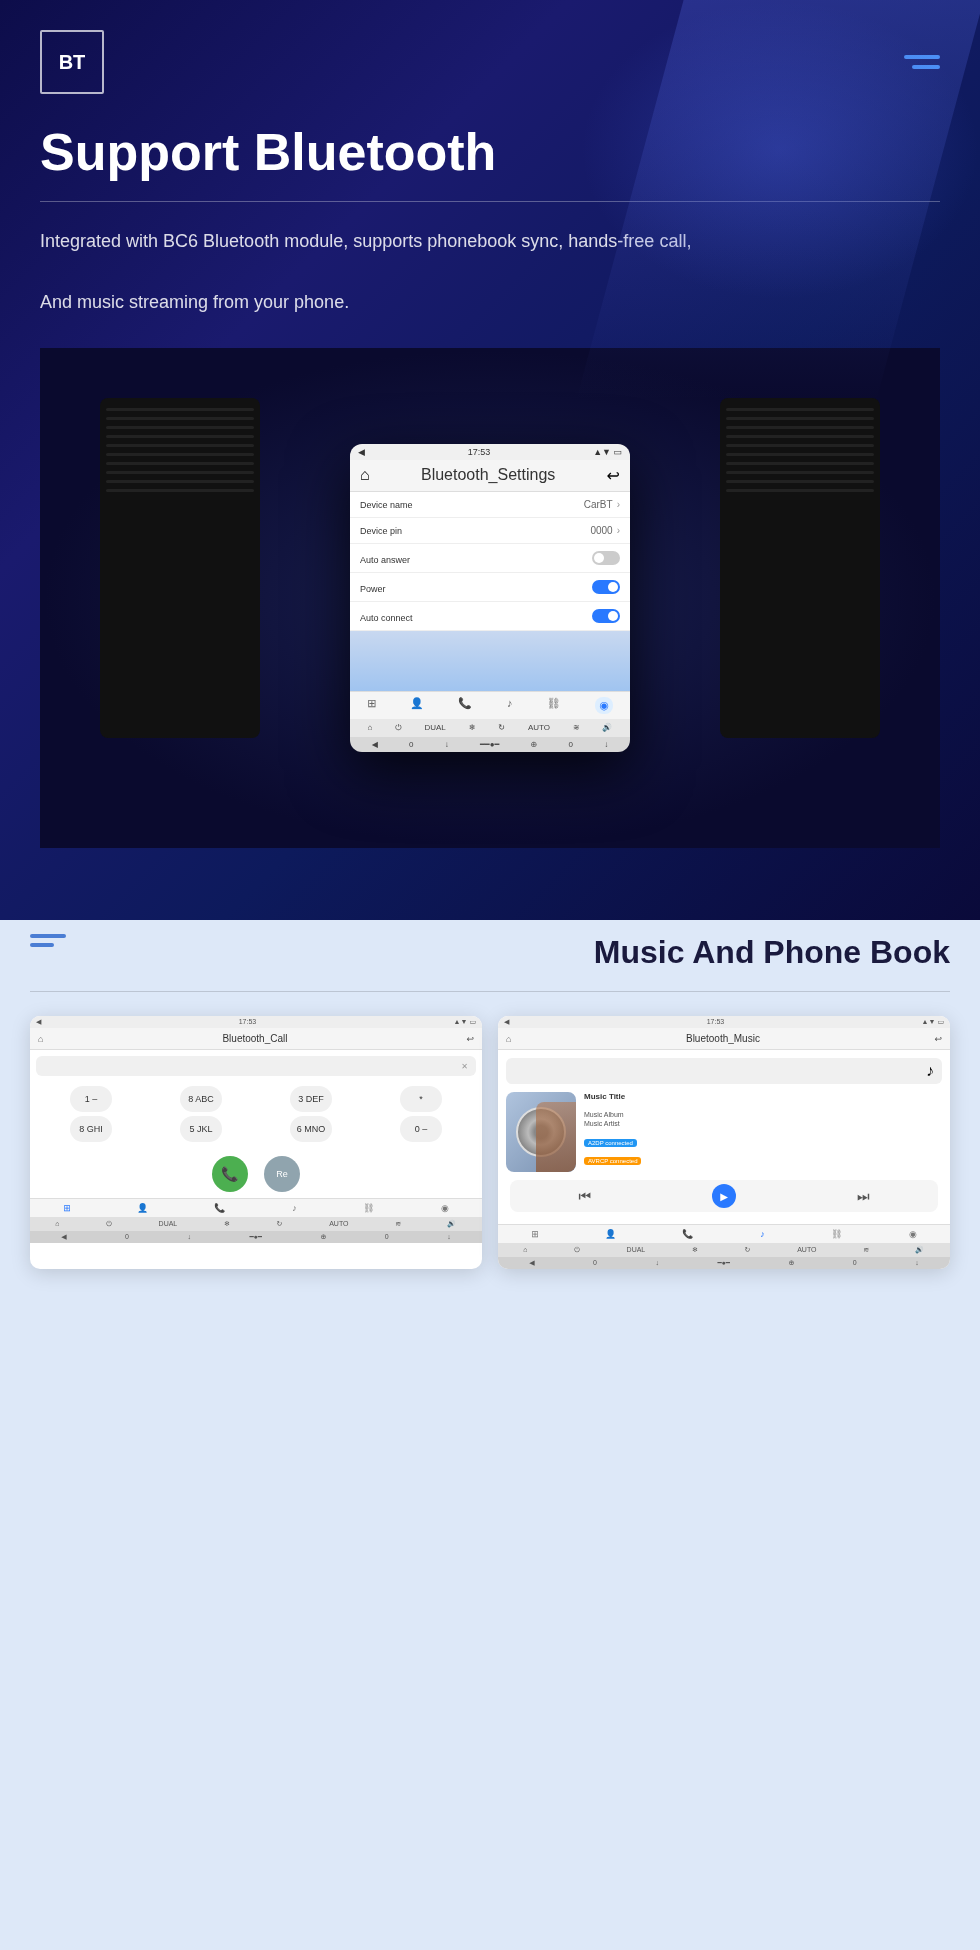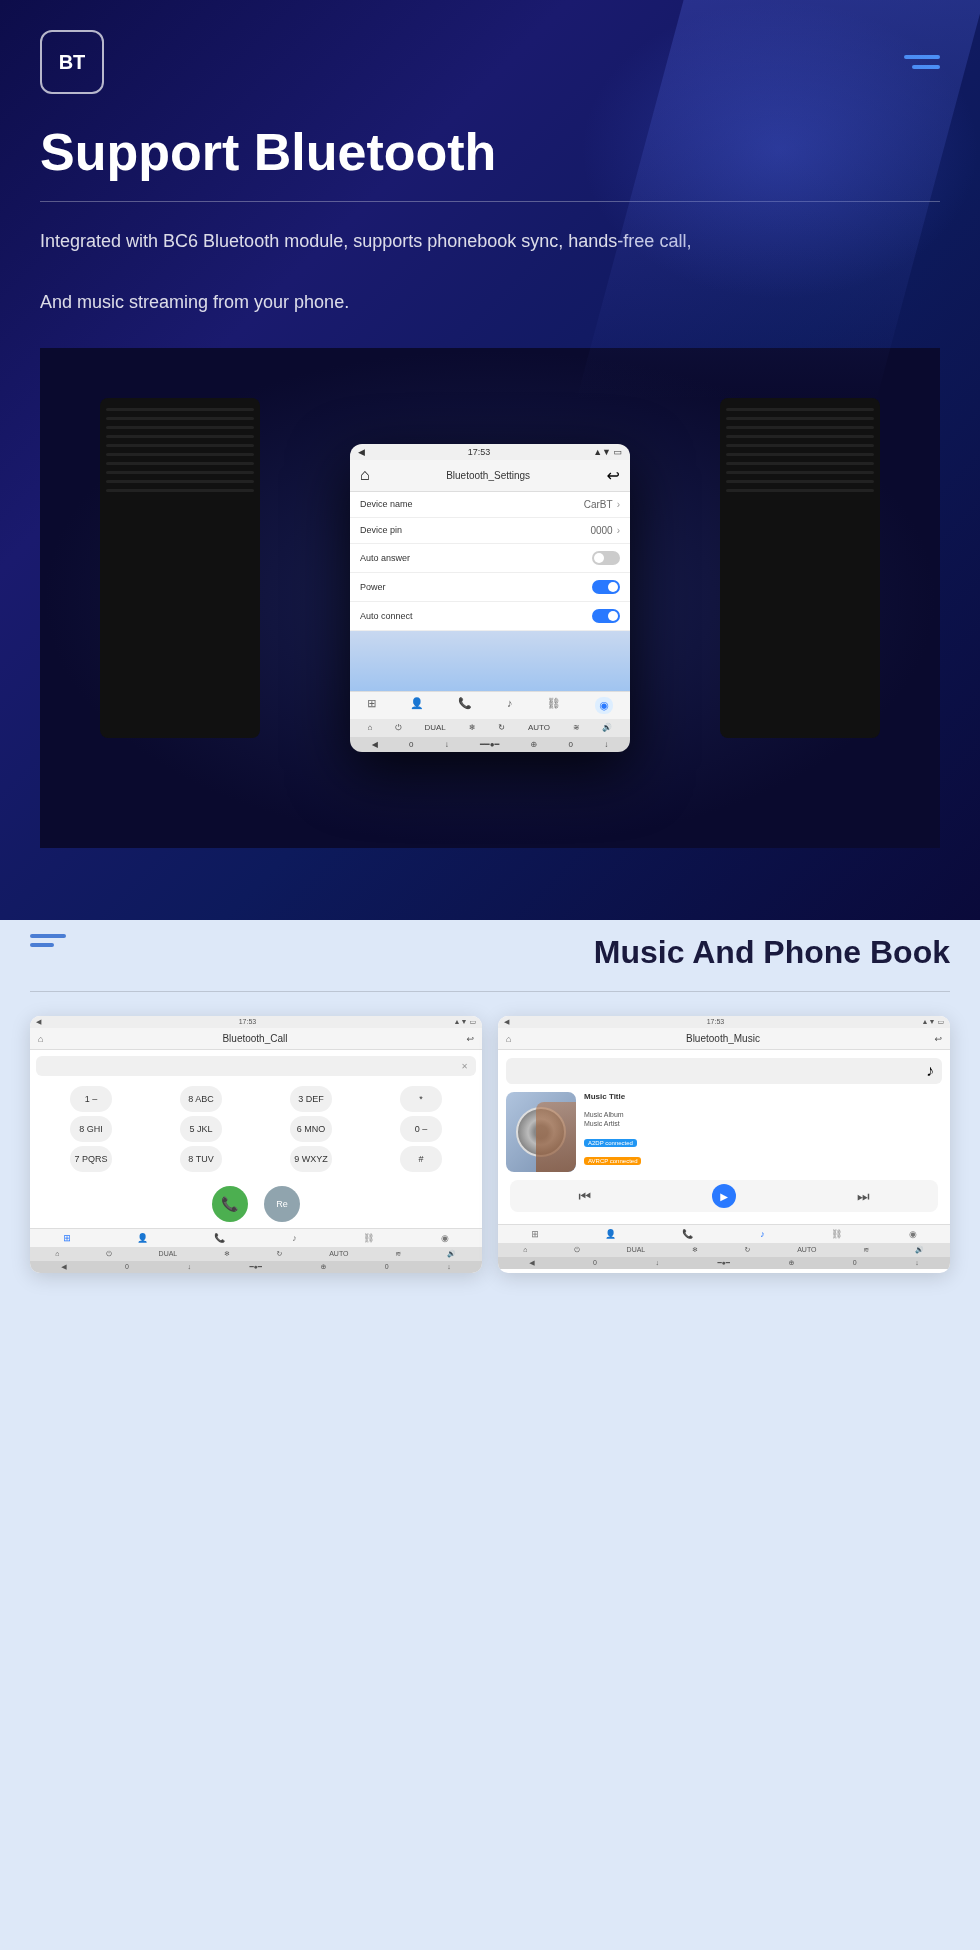--- a/index.html
+++ b/index.html
@@ -39,21 +39,21 @@
 
     .top-nav {
       display: flex;
       justify-content: space-between;
       align-items: center;
       margin-bottom: 30px;
     }
     .bt-logo {
       width: 64px; height: 64px;
       border: 2px solid rgba(255,255,255,0.7);
-      border-radius: 12px;
+      border-radius: 2px;
       display: flex;
       align-items: center;
       justify-content: center;
       color: white;
       font-size: 20px;
       font-weight: bold;
     }
     .hamburger-icon {
       display: flex;
       flex-direction: column;
@@ -147,28 +147,28 @@
     }
     .tablet-header {
       background: #f5f5f5;
       display: flex;
       justify-content: space-between;
       align-items: center;
       padding: 6px 10px;
       border-bottom: 1px solid #ddd;
     }
     .tablet-header-title {
-      font-size: 10px;
+      font-size: 16px;
       font-weight: 500;
       color: #333;
     }
     .bt-settings-row {
       display: flex;
       justify-content: space-between;
-      align-items: center;
+      align-items: flex-end;
       padding: 7px 10px;
       border-bottom: 1px solid #eee;
       background: white;
     }
     .bt-settings-label {
       font-size: 9px;
       color: #333;
     }
     .bt-settings-value {
       font-size: 10px;
@@ -706,34 +706,20 @@
           <div class="dial-key">
               <span>5 JKL</span>
             </div>
           <div class="dial-key">
               <span>6 MNO</span>
             </div>
           <div class="dial-key">
               <span>0 –</span>
             </div>
         </div>
-        <div class="dial-row">
-          <div class="dial-key">
-              <span>7 PQRS</span>
-            </div>
-          <div class="dial-key">
-              <span>8 TUV</span>
-            </div>
-          <div class="dial-key">
-              <span>9 WXYZ</span>
-            </div>
-          <div class="dial-key">
-              <span>#</span>
-            </div>
-        </div>
       </div>
 
       <div class="call-actions">
         <div class="call-btn green">
           <span style="color:white;font-size:14px;">📞</span>
         </div>
         <div class="call-btn gray">
           <span style="color:white;font-size:9px;">Re</span>
         </div>
       </div>

